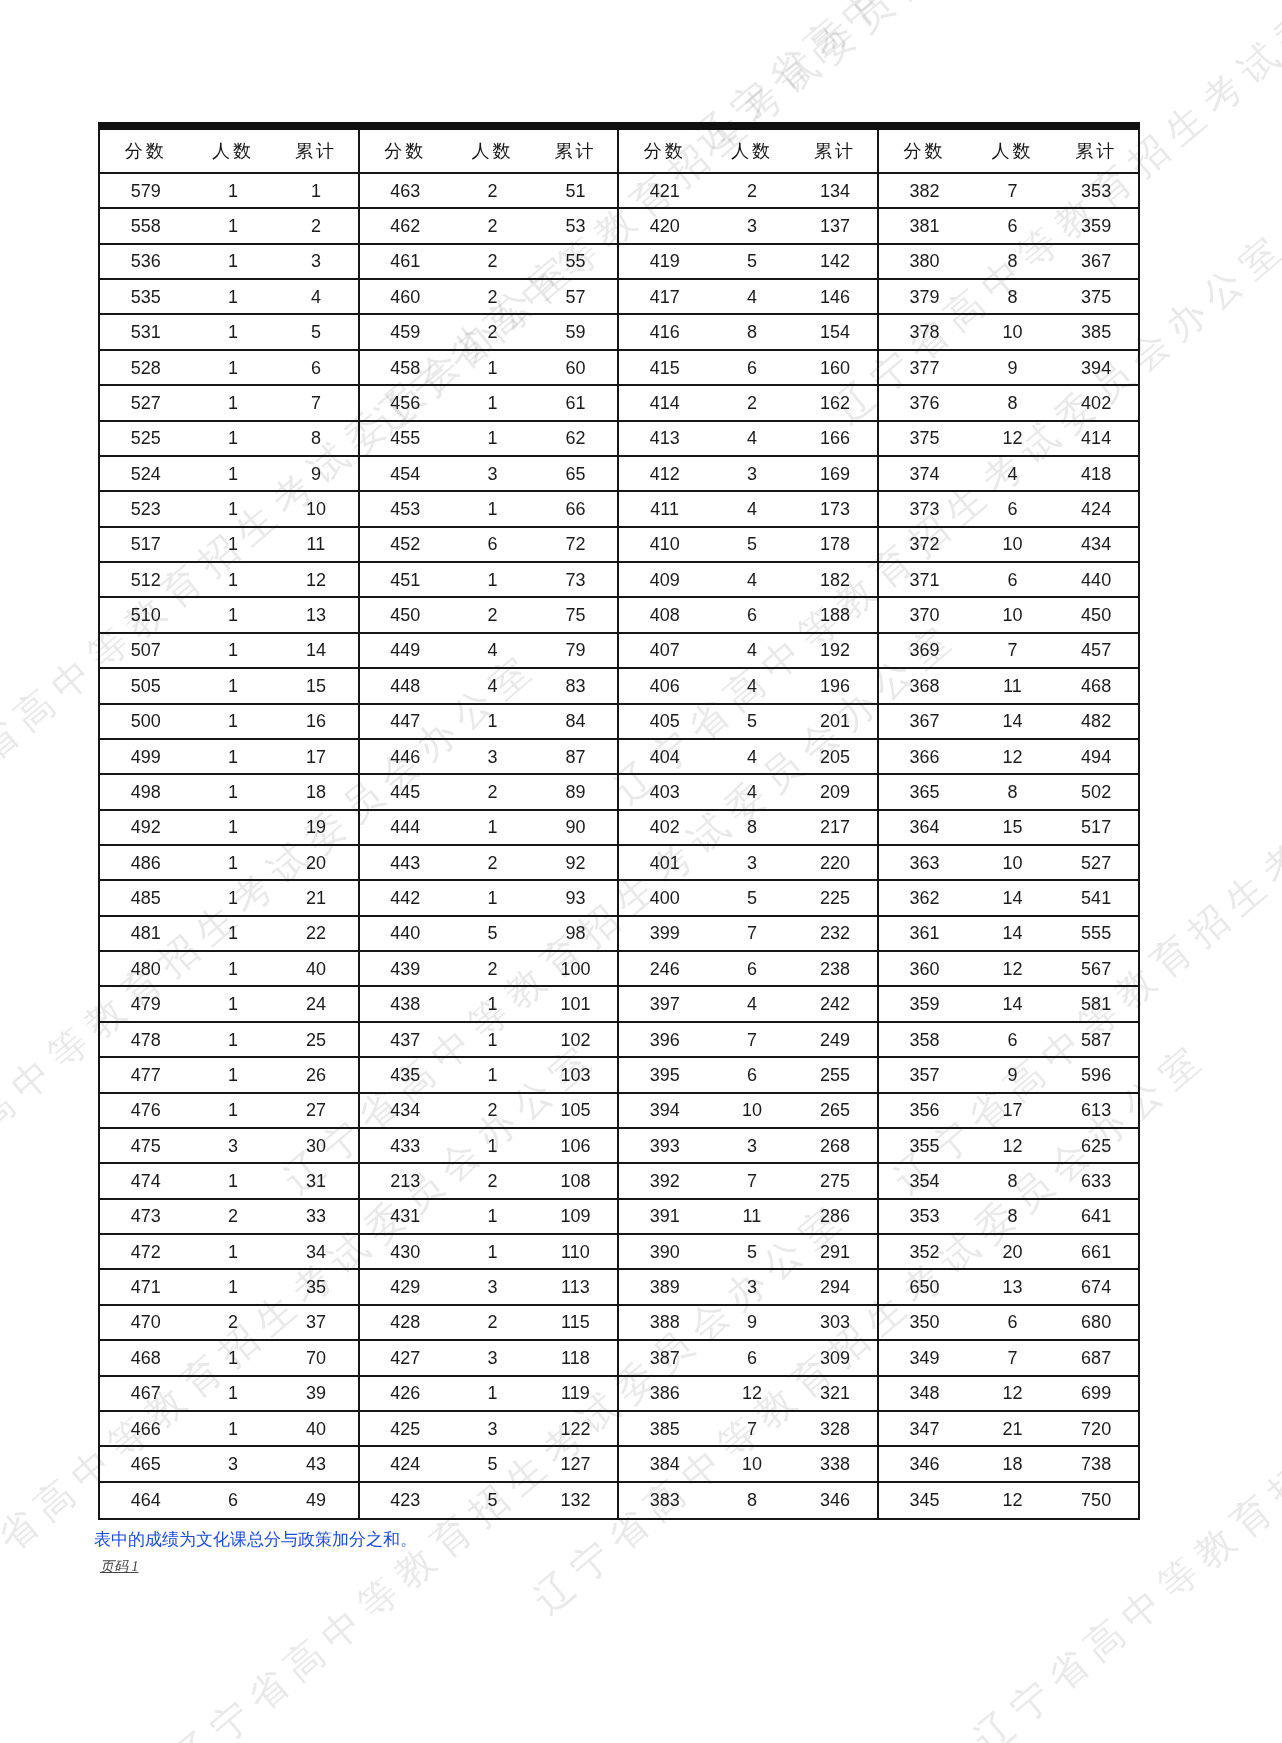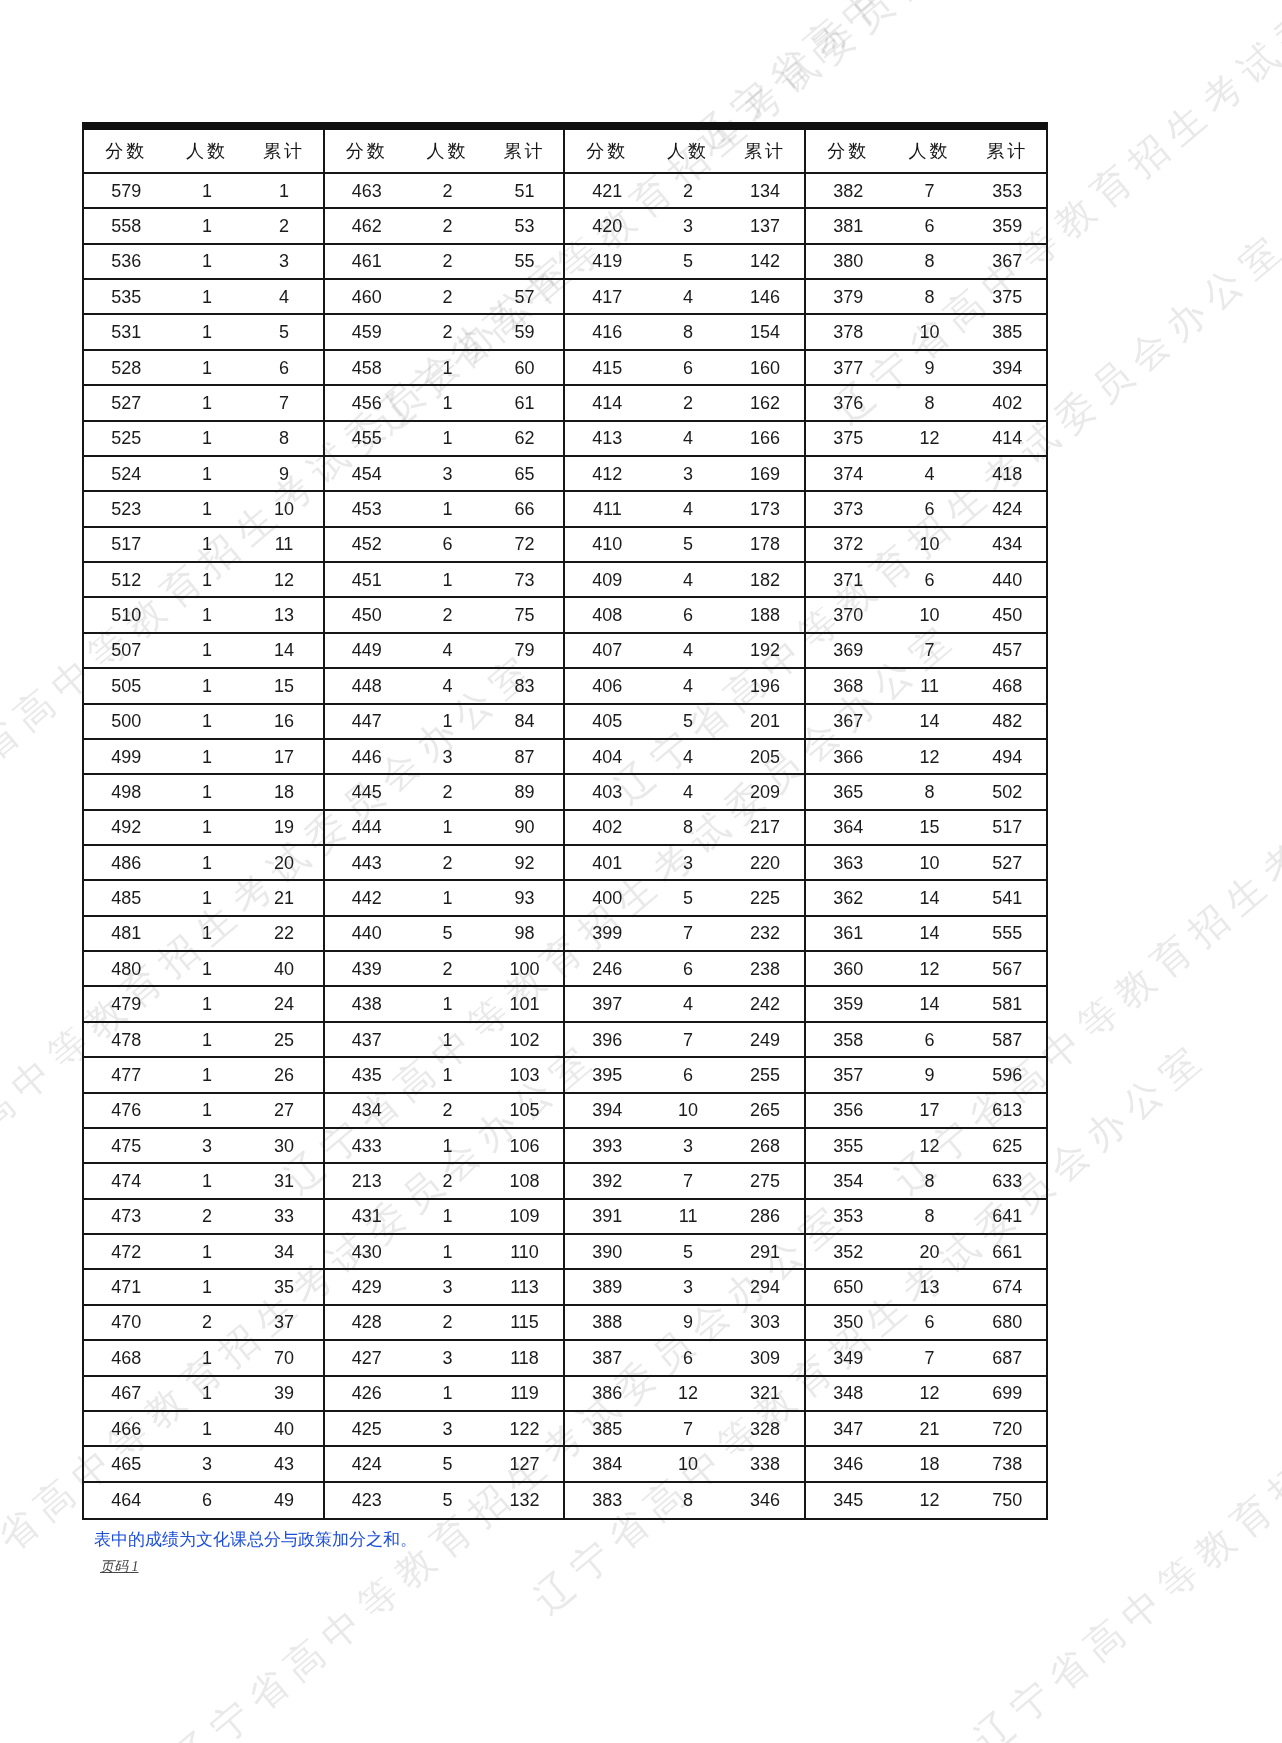--- a/index.html
+++ b/index.html
@@ -43,23 +43,23 @@
     text-align: center;
     font-size: 34px;
     font-weight: 700;
     letter-spacing: 1px;
     color: #111;
     z-index: 2;
   }
   
   .score-table {
     position: absolute;
-    left: 82px;
+    left: 98px;
     top: 122px;
-    width: 966px;
+    width: 1042px;
     height: 1398px;
     display: grid;
     grid-template-columns: repeat(4, 1fr);
     border-top: 8px solid #101010;
     border-left: 2px solid #161616;
     border-right: 2px solid #161616;
     border-bottom: 2px solid #161616;
     box-sizing: border-box;
     background: transparent;
     z-index: 1;

